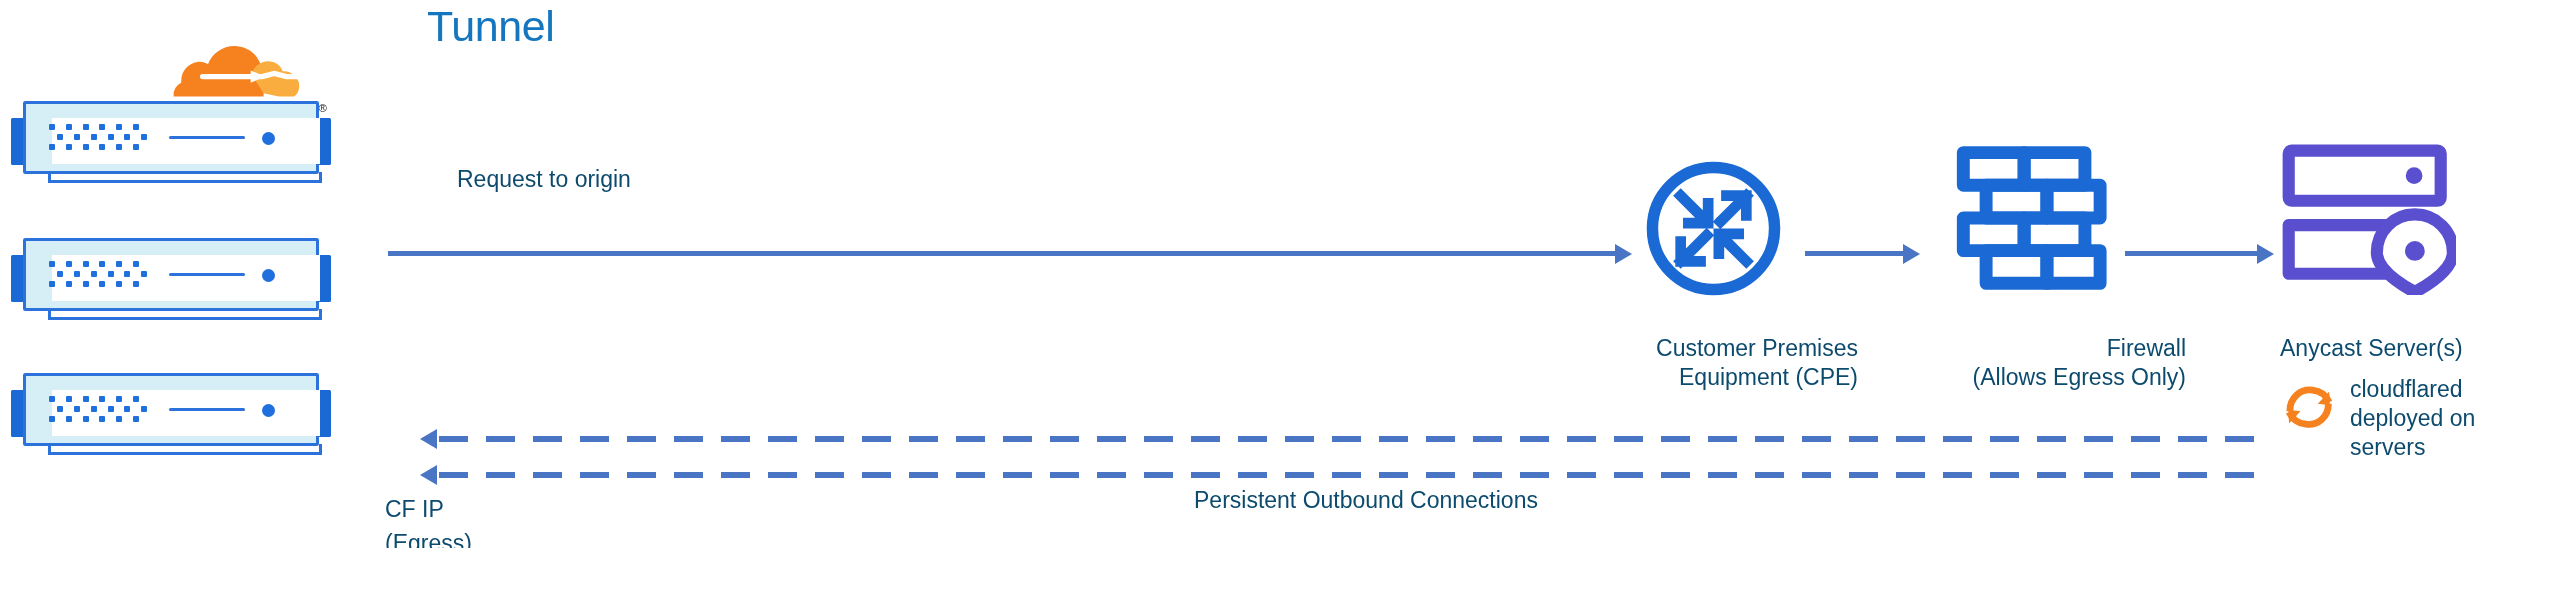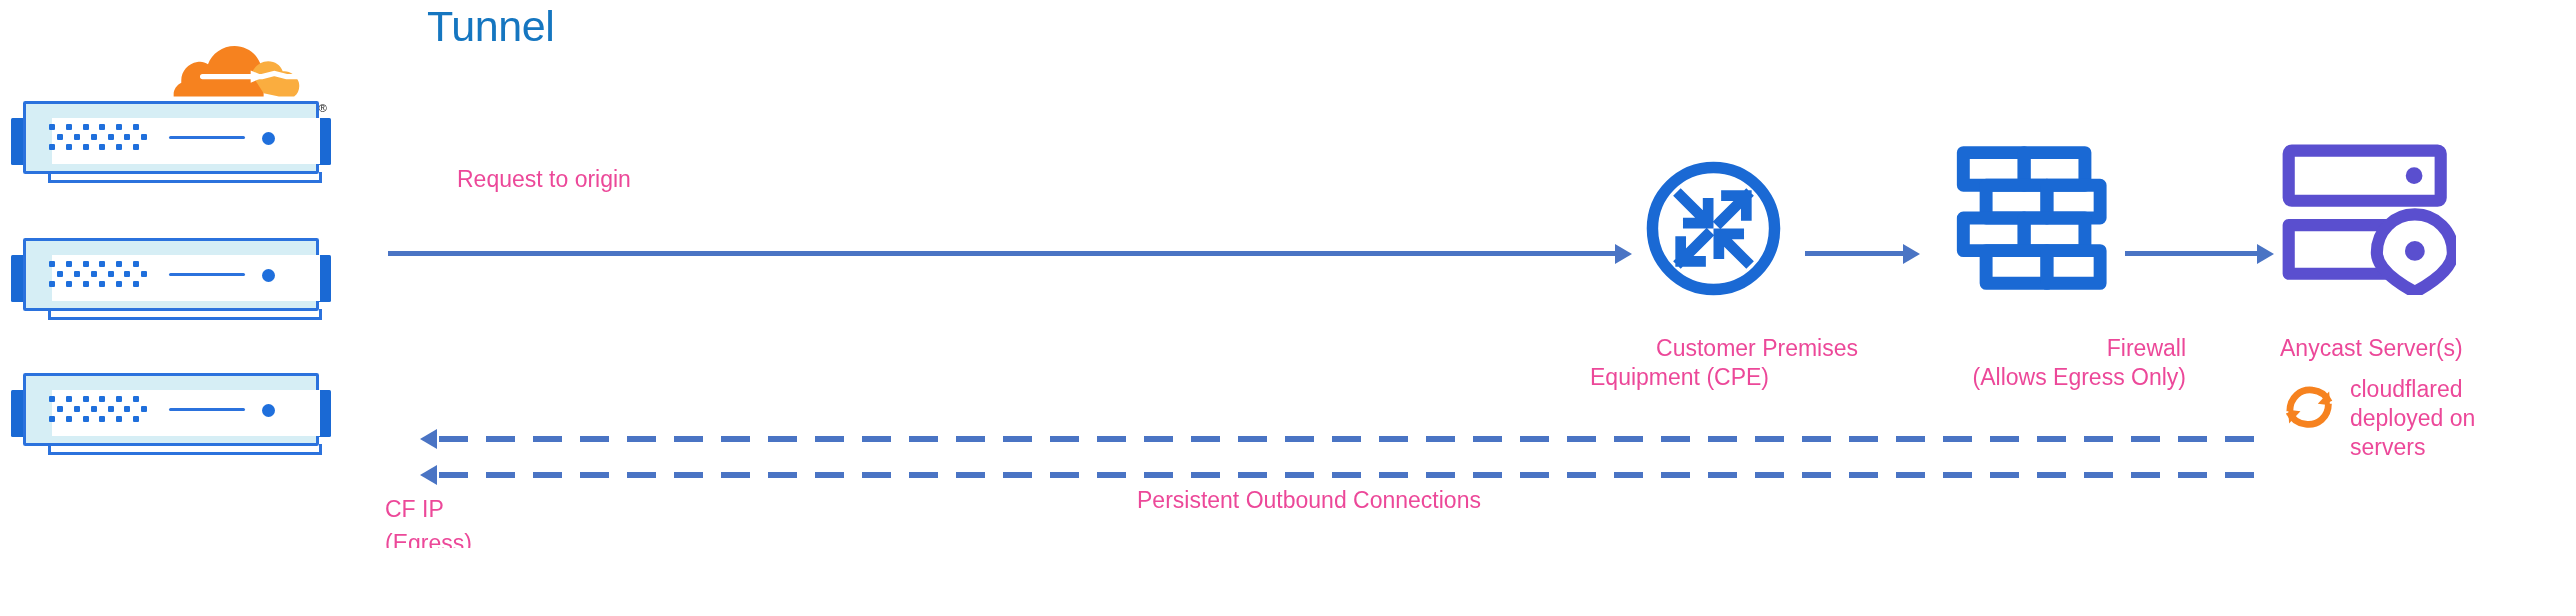--- a/index.html
+++ b/index.html
@@ -127,21 +127,21 @@
   .dash-line {
     height: 6.1px;
     background-image: repeating-linear-gradient(
       to right,
       #4a74c4 0px, #4a74c4 29px,
       rgba(0,0,0,0) 29px, rgba(0,0,0,0) 47px);
   }
 
   
   .label {
-    color: #ec4899;
+    color: #0c4a6e;
     font-size: 23px;
     line-height: 29px;
     white-space: nowrap;
   }
   .label.center { text-align: right; }
 
   
   #cloud-wrap { left: 712px; top: 232px; width: 457px; height: 221px; }
   #cloud-label {
     position: absolute;
@@ -276,21 +276,21 @@
       <path d="M52 52 L86 86 M62 88 L88 88 L88 62" stroke="#1a69d4" stroke-width="14" fill="none" stroke-linecap="square"></path>
 
       <path d="M104 86 L138 52 M112 52 L138 52 L138 78" stroke="#1a69d4" stroke-width="14" fill="none" stroke-linecap="square"></path>
 
       <path d="M86 104 L52 138 M52 112 L52 138 L78 138" stroke="#1a69d4" stroke-width="14" fill="none" stroke-linecap="square"></path>
 
       <path d="M138 138 L104 104 M102 128 L102 102 L128 102" stroke="#1a69d4" stroke-width="14" fill="none" stroke-linecap="square"></path>
     </svg>
   </div>
   <div class="abs label center" style="left:1569px; top:334px; width:289px;">Customer Premises</div>
-  <div class="abs label center" style="left:1480px; top:363px; width:289px;">Equipment (CPE)</div>
+  <div class="abs label center" style="left:1569px; top:363px; width:289px;">Equipment (CPE)</div>
 
   <div class="abs flow-line" style="left:1805px; top:251px; width:99px;"></div>
   <div class="abs arrow-head" style="left:1903px; top:244px;"></div>
 
   <div class="abs" style="left:1954px; top:145px;">
     <svg width="160" height="152" viewBox="0 0 210 200">
       <g fill="none" stroke="#1a69d4" stroke-width="17" stroke-linejoin="round">
 
         <rect x="12" y="10" width="80" height="43"></rect>
         <rect x="92" y="10" width="80" height="43"></rect>
@@ -343,16 +343,16 @@
 
   <div class="abs dash-line" style="left:439px; top:436px; width:1816px;"></div>
   <div class="abs arrow-head left" style="left:420px; top:429px;"></div>
 
   <div class="abs dash-line" style="left:439px; top:472px; width:1816px;"></div>
   <div class="abs arrow-head left" style="left:420px; top:465px;"></div>
 
   <div class="abs label" style="left:385px; top:495px;">CF IP</div>
   <div class="abs label" style="left:385px; top:529px;">(Egress)</div>
 
-  <div class="abs label" style="left:1137px; top:486px;">Persistent Outbound Connections</div>
+  <div class="abs label" style="left:1194px; top:486px;">Persistent Outbound Connections</div>
 
 </div>
 
 
 </body></html>

